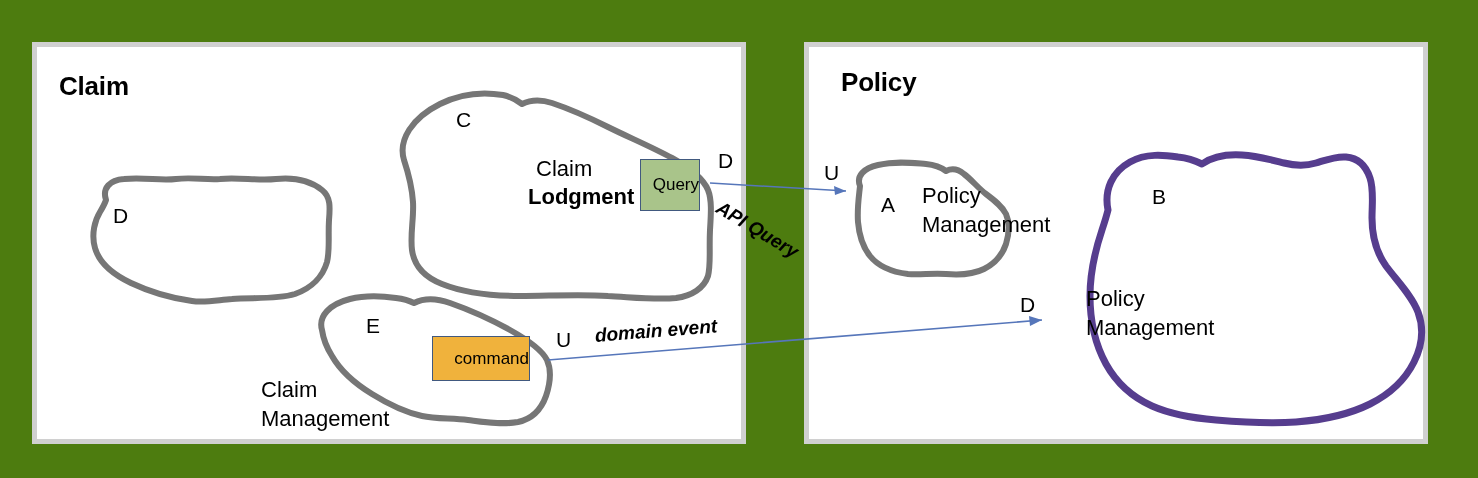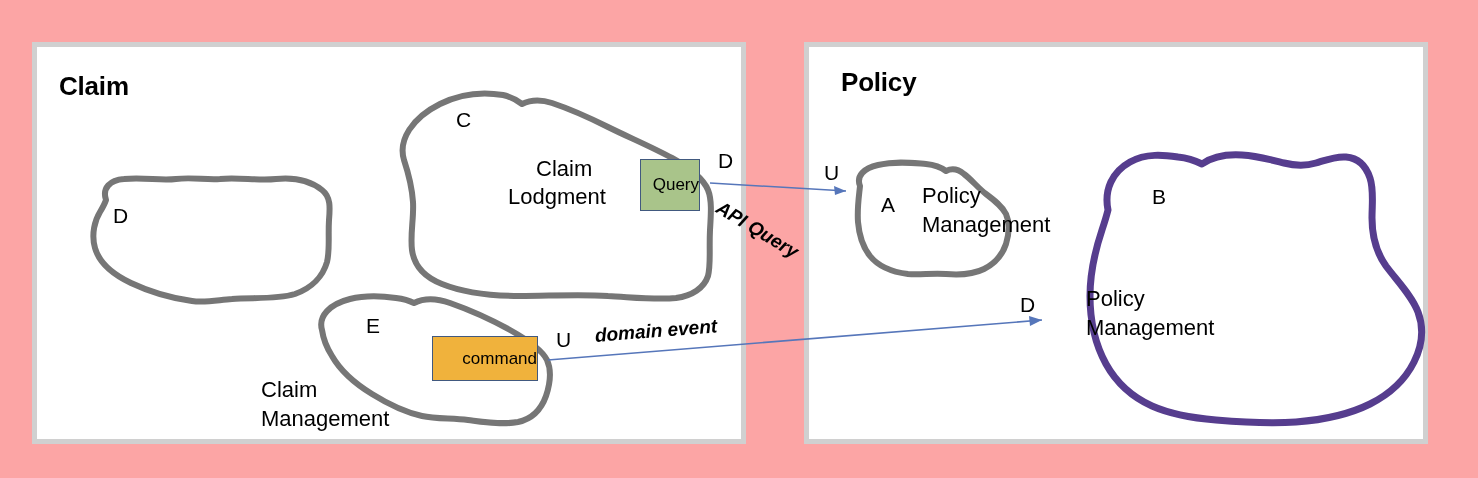--- a/index.html
+++ b/index.html
@@ -5,21 +5,21 @@
 <style>
   html, body {
     margin: 0;
     padding: 0;
     background: #ffffff;
   }
   #stage {
     position: relative;
     width: 1478px;
     height: 478px;
-    background: #fca5a5;
+    background: #4d7c0f;
     overflow: hidden;
     font-family: "Liberation Sans", sans-serif;
   }
   
   .context-box {
     position: absolute;
     background: #ffffff;
     border: 5px solid #d0d0d0;
     box-sizing: border-box;
   }
@@ -71,21 +71,21 @@
     justify-content: flex-end;
     font-size: 17px;
     color: #000000;
   }
   #query-chip {
     left: 640px; top: 159px; width: 60px; height: 52px;
     background: #A9C48A;
     border: 1.5px solid #41597f;
   }
   #command-chip {
-    left: 432px; top: 336px; width: 106px; height: 45px;
+    left: 432px; top: 336px; width: 98px; height: 45px;
     background: #F0B23C;
     border: 1.5px solid #41597f;
   }
 </style>
 </head>
 <body>
 
 <div id="stage">
 
   <div class="context-box" id="claim-context">
@@ -157,21 +157,21 @@
 
   <div class="lbl lbl-letter" style="left:456px; top:107px;">C</div>
 
   <div class="lbl lbl-letter" style="left:366px; top:313px;">E</div>
 
   <div class="lbl lbl-letter" style="left:881px; top:192px;">A</div>
 
   <div class="lbl lbl-letter" style="left:1152px; top:184px;">B</div>
 
   <div class="lbl lbl-name" style="left:536px; top:155px;">Claim</div>
-  <div class="lbl lbl-name" style="left:508px; top:183px;">Lodgment</div>
+  <div class="lbl lbl-name" style="left:528px; top:183px;font-weight:bold;">Lodgment</div>
 
   <div class="lbl lbl-name" style="left:261px; top:376px;">Claim</div>
   <div class="lbl lbl-name" style="left:261px; top:405px;">Management</div>
 
   <div class="lbl lbl-name" style="left:922px; top:182px;">Policy</div>
   <div class="lbl lbl-name" style="left:922px; top:211px;">Management</div>
 
   <div class="lbl lbl-name" style="left:1086px; top:285px;">Policy</div>
   <div class="lbl lbl-name" style="left:1086px; top:314px;">Management</div>
 

